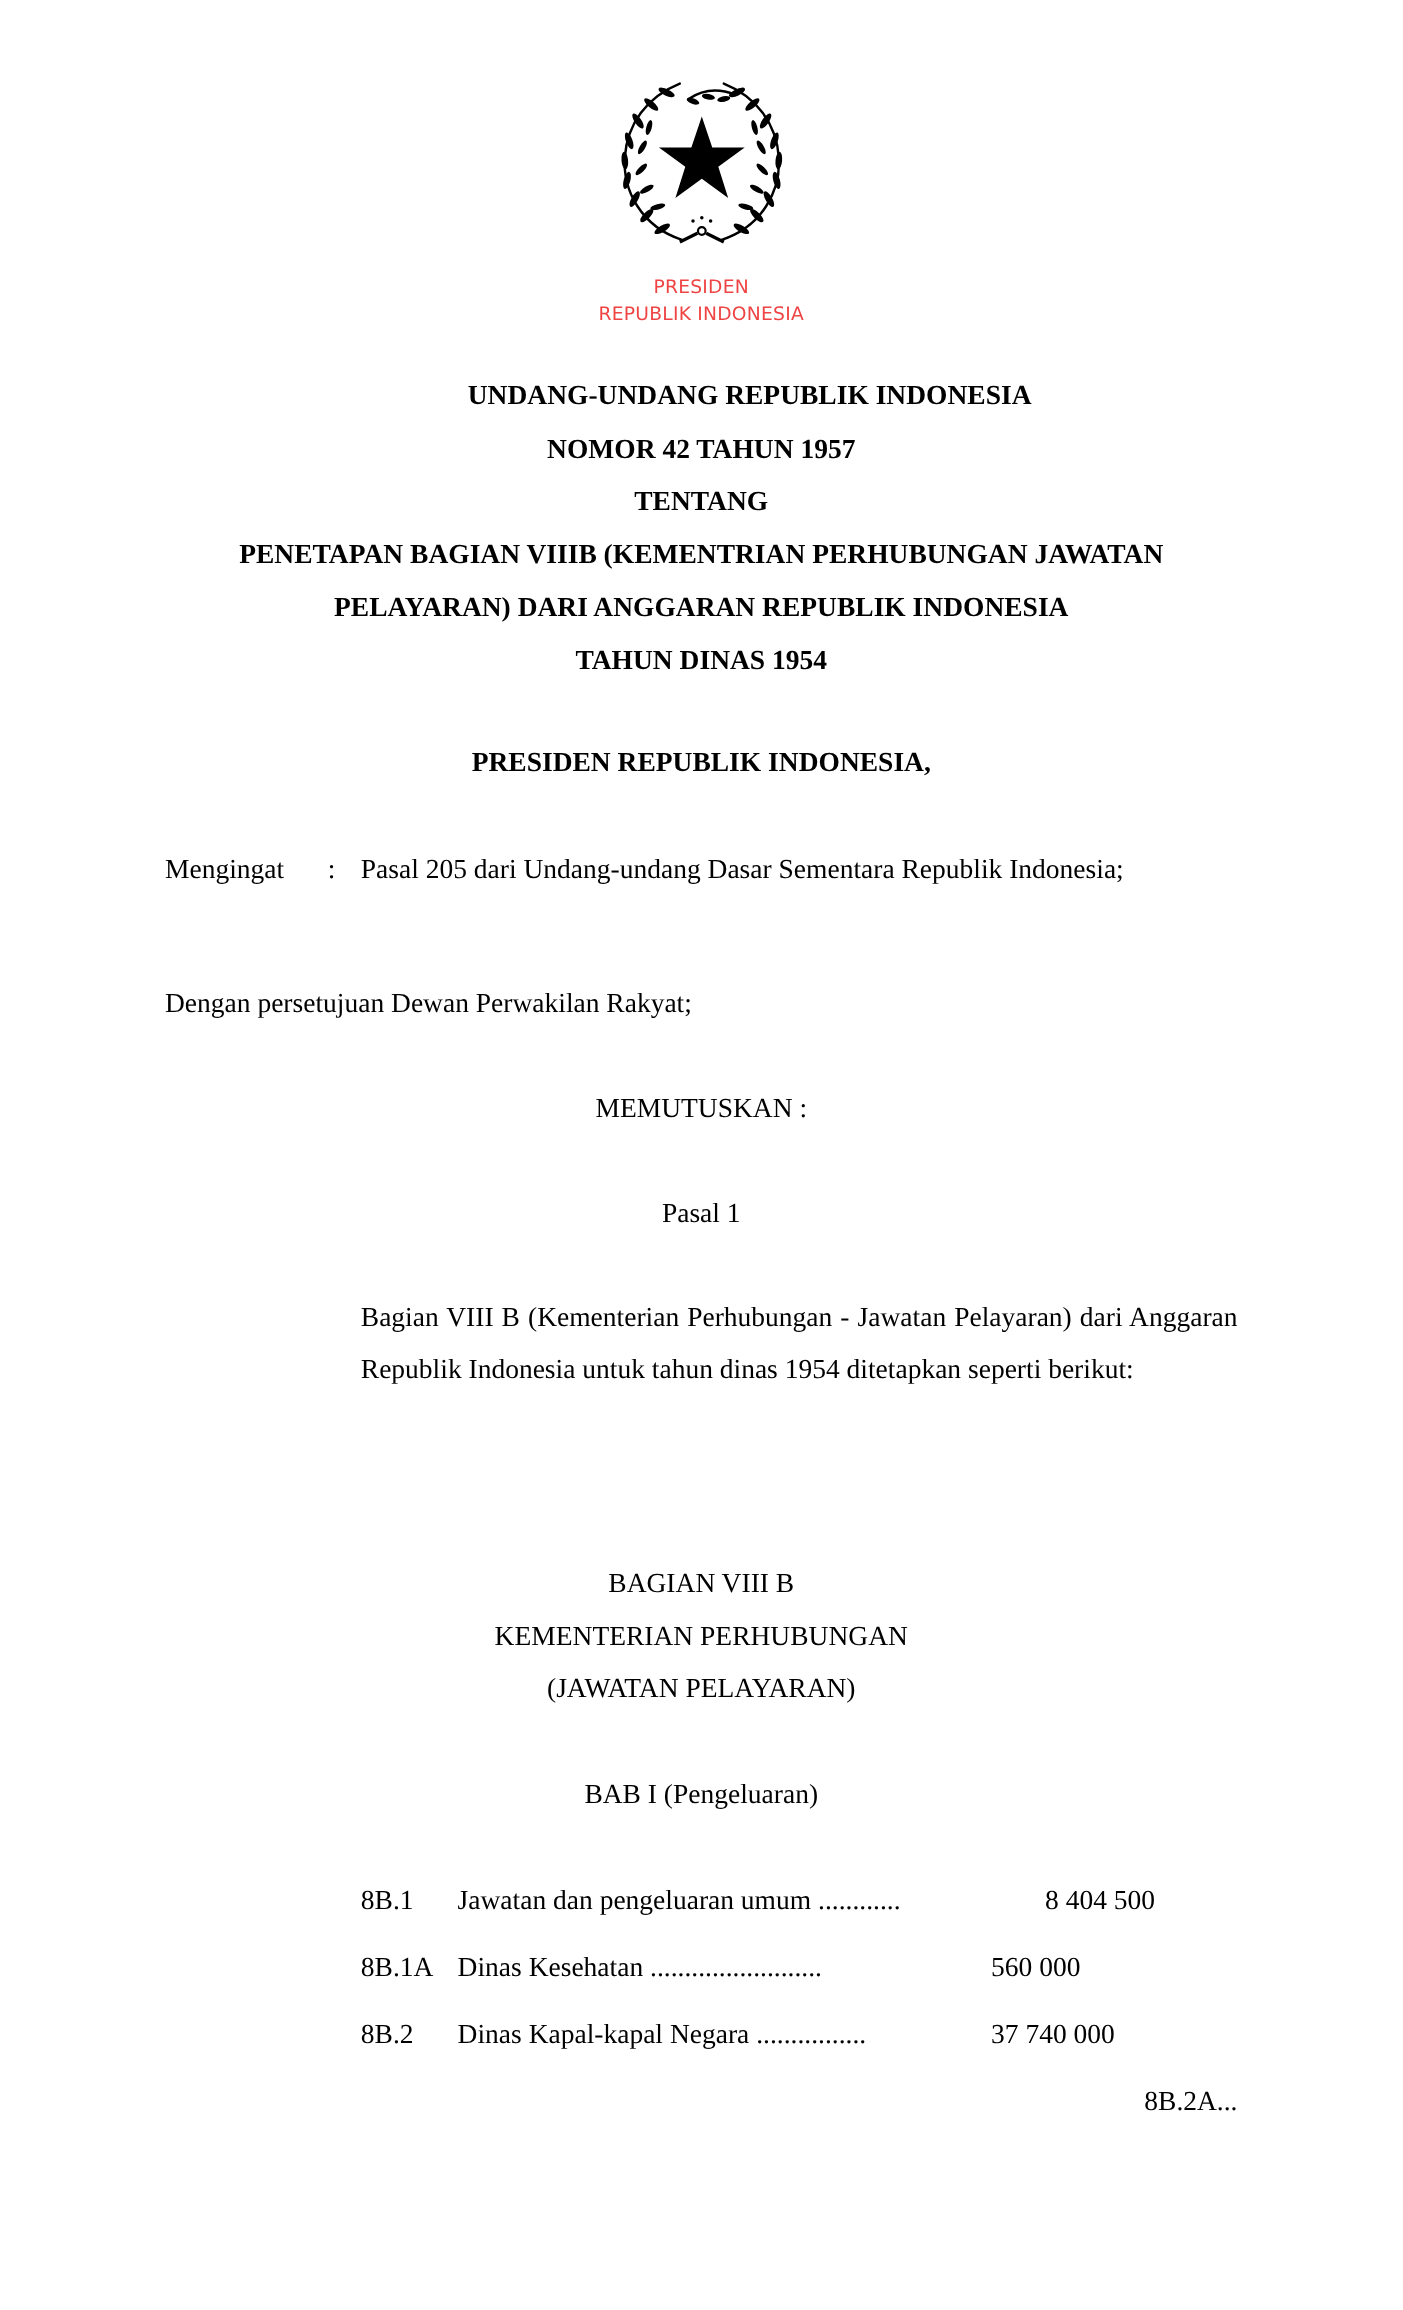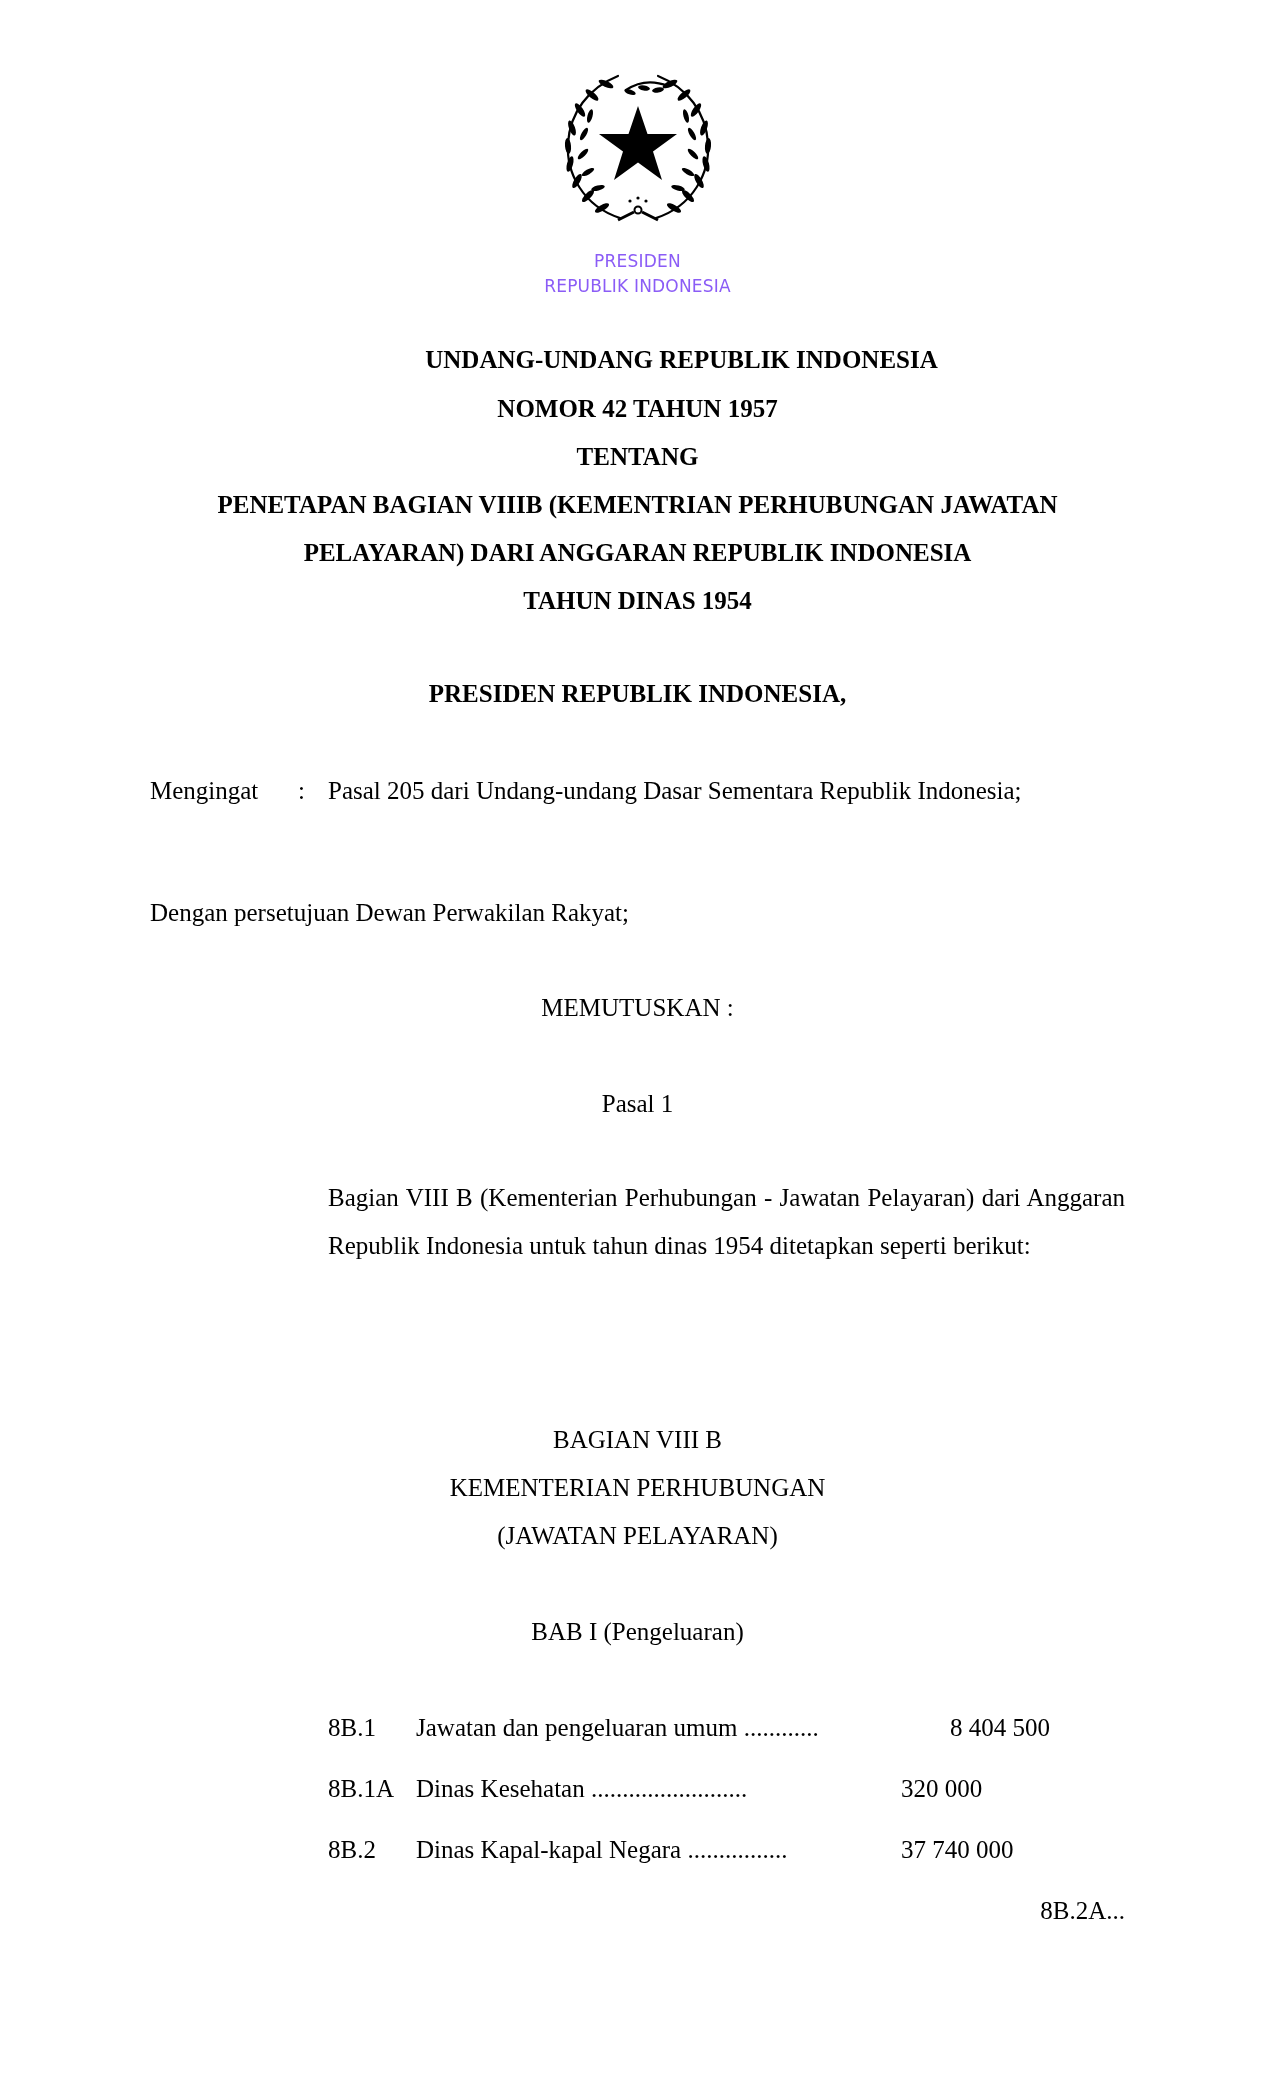--- a/index.html
+++ b/index.html
@@ -27,21 +27,21 @@
       height: 160px;
     }
     .emblem-caption {
       position: absolute;
       left: 0;
       width: 1275px;
       text-align: center;
       font-family: "DejaVu Sans", "Liberation Sans", sans-serif;
       font-size: 17px;
       letter-spacing: 0.2px;
-      color: #8b5cf6;
+      color: #ef4444;
     }
 
     
     .title-line {
       position: absolute;
       left: 0;
       width: 1275px;
       text-align: center;
       font-weight: bold;
       font-size: 25px;
@@ -162,21 +162,21 @@
 <div class="abs body-text center-x" style="top:1617px;">BAB I (Pengeluaran)</div>
 
 <div class="row" style="top:1713px; left:328px; width:800px; height:30px;">
   <span class="code">8B.1</span>
   <span class="desc">Jawatan dan pengeluaran umum ............</span>
   <span class="amt" style="left:578px;margin-left:44px;">8 404 500</span>
 </div>
 <div class="row" style="top:1774px; left:328px; width:800px; height:30px;">
   <span class="code">8B.1A</span>
   <span class="desc">Dinas Kesehatan .........................</span>
-  <span class="amt" style="left:573px;">320 000</span>
+  <span class="amt" style="left:573px;">560 000</span>
 </div>
 <div class="row" style="top:1835px; left:328px; width:800px; height:30px;">
   <span class="code">8B.2</span>
   <span class="desc">Dinas Kapal-kapal Negara ................</span>
   <span class="amt" style="left:573px;">37 740 000</span>
 </div>
 
 <div class="abs body-text" style="top:1896px; right:150px; text-align:right;">8B.2A...</div>
 
 </body></html>

